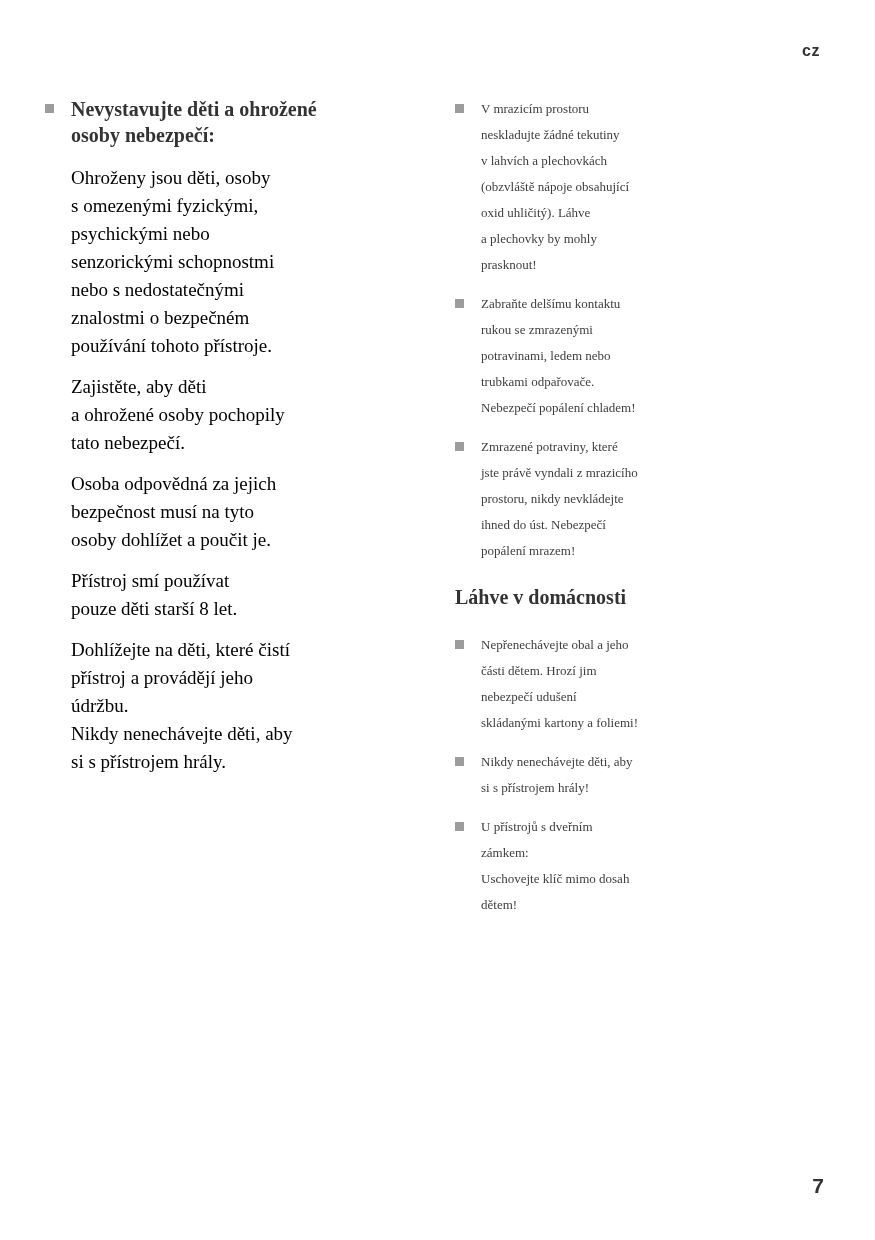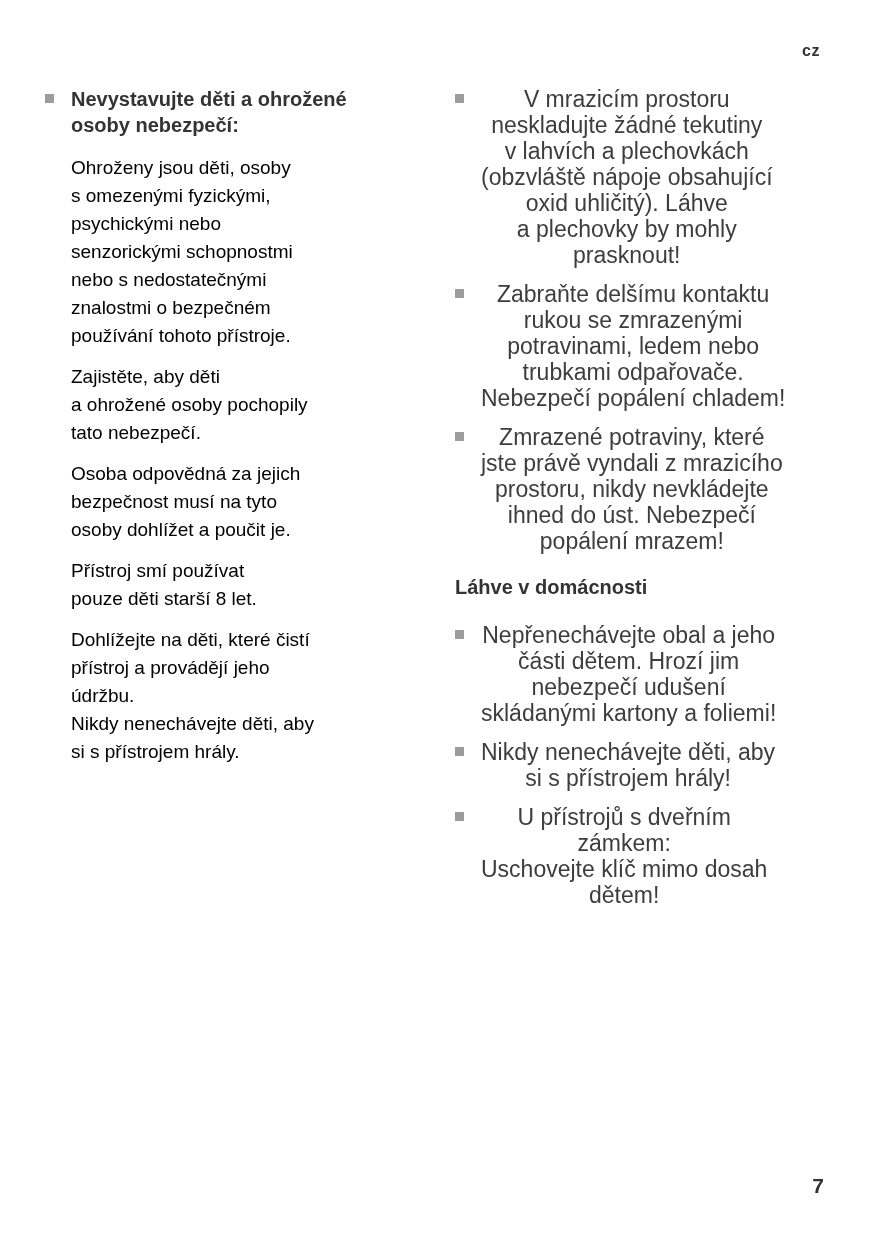--- a/index.html
+++ b/index.html
@@ -20,21 +20,22 @@
       top: 42px;
       right: 55px;
       font-size: 16px;
       font-weight: bold;
       color: #333333;
       letter-spacing: 0.5px;
     }
 
     .col {
       position: absolute;
-      top: 86px;
+      top: 96px;
+      font-family: Liberation Serif, serif;
     }
     .col-left  { left: 45px;  width: 400px; }
     .col-right { left: 455px; width: 400px; }
 
     .bullet-item {
       display: flex;
       align-items: flex-start;
       margin-bottom: 13px;
     }
     .title-item { margin-bottom: 16px; }
@@ -43,24 +44,23 @@
       flex: 0 0 9px;
       width: 9px;
       height: 9px;
       background: #9c9c9c;
       margin-top: 8px;
       margin-right: 17px;
     }
 
     .item-text {
       white-space: pre-line;
-      font-size: 23px;
+      font-size: 13px;
       line-height: 26px;
       color: #3d3d3d;
-      text-align: center;
     }
 
     .item-title {
       white-space: pre-line;
       font-size: 20px;
       line-height: 26px;
       font-weight: bold;
       color: #333333;
     }
 

